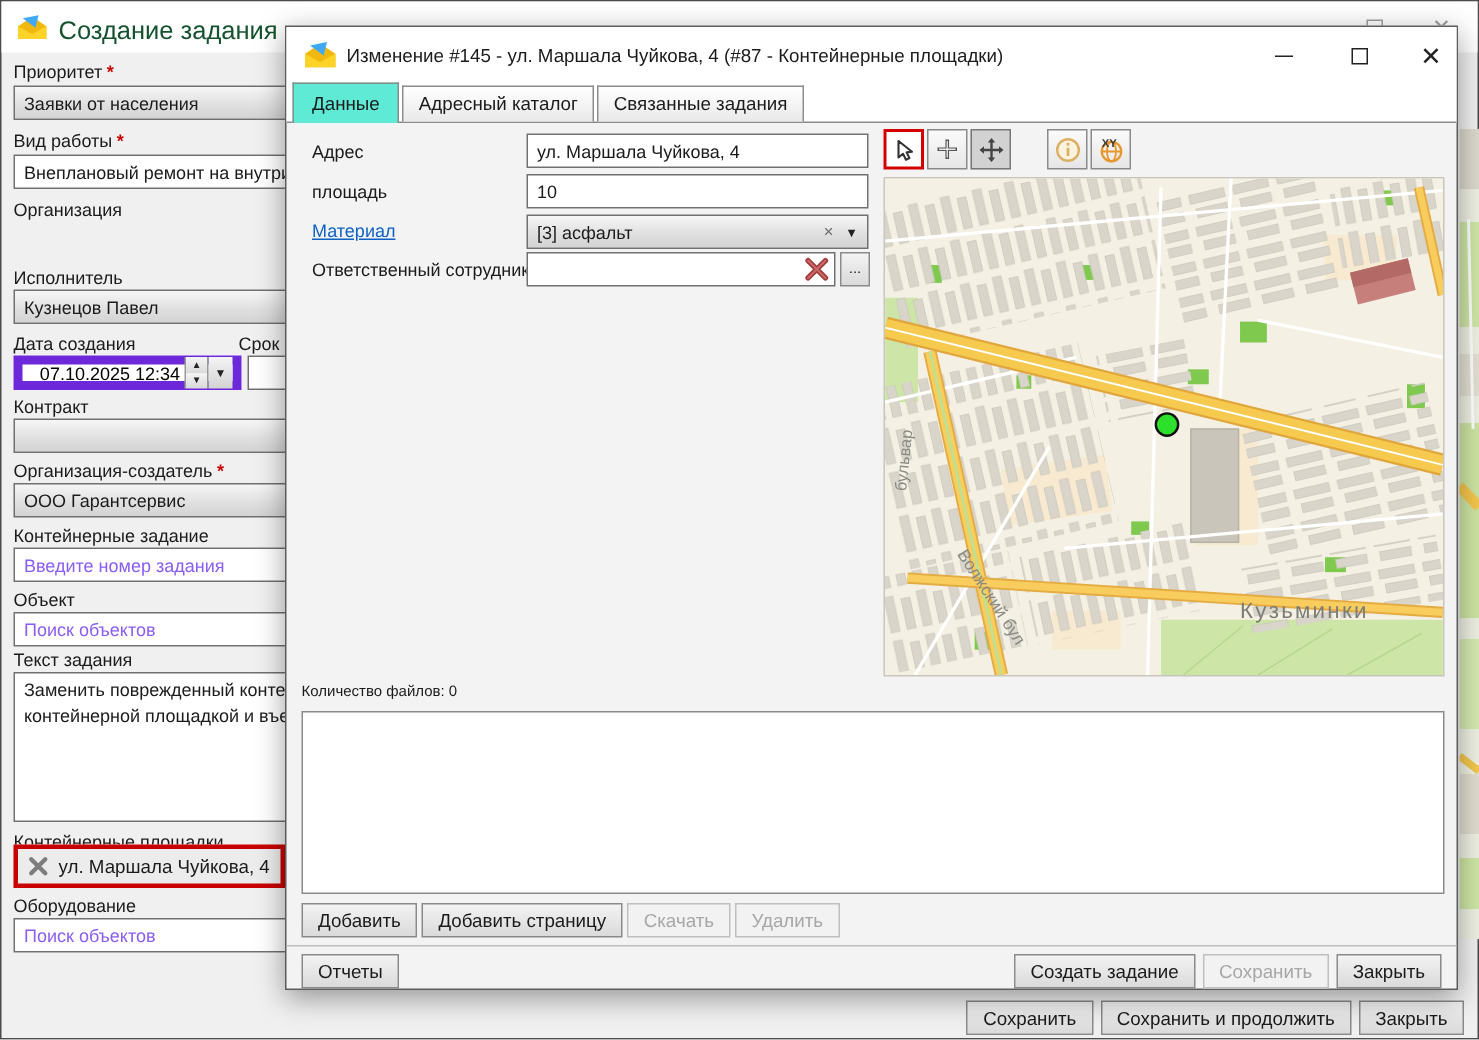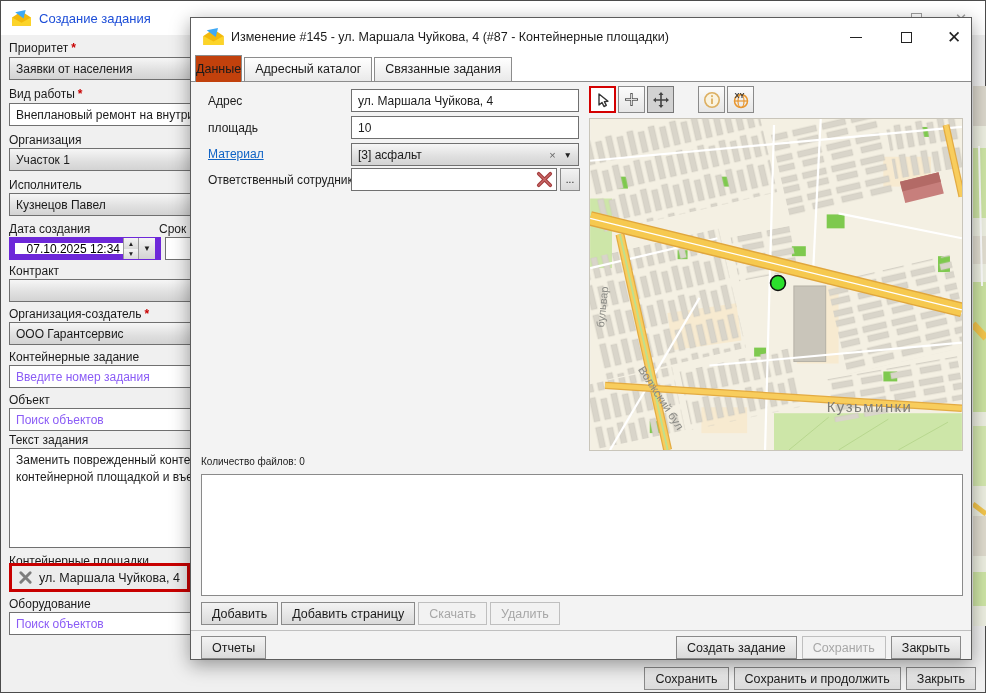--- a/index.html
+++ b/index.html
@@ -3,21 +3,21 @@
 <meta charset="utf-8">
 <style>
   * { margin:0; padding:0; box-sizing:border-box; }
   html,body { width:986px; height:693px; background:#cfcfcf; font-family:"Liberation Sans", sans-serif; }
   .stage { position:relative; width:986px; height:693px; overflow:hidden; }
 
   
   .bgwin { position:absolute; left:0; top:0; width:986px; height:693px;
            background:#f0f0f0; border:1px solid #4b4b4b; }
   .bgwin .titlebar { position:absolute; left:0; top:0; right:0; height:34px; background:#ffffff; }
-  .bgwin .title { position:absolute; left:38px; top:10px; font-size:13px; color:#1d4ed8; }
+  .bgwin .title { position:absolute; left:38px; top:10px; font-size:17px; color:#14532d; }
   .win-ctrl { position:absolute; width:30px; height:22px; display:flex; align-items:center; justify-content:center; }
   .glyph-min { width:12px; border-top:1.6px solid #9f9f9f; }
   .glyph-max { width:11px; height:11px; border:1.4px solid #9f9f9f; }
   .glyph-close { font-size:15px; color:#9f9f9f; line-height:1; }
   .dark .glyph-min { border-color:#222; }
   .dark .glyph-max { border-color:#222; }
   .dark .glyph-close { color:#222; }
 
   .lbl { position:absolute; font-size:12px; color:#1b1b1b; white-space:nowrap; }
   .req { color:#c80000; font-weight:bold; margin-left:3px; }
@@ -53,21 +53,21 @@
   
   .dialog { position:absolute; left:190px; top:17px; width:782px; height:643px;
             background:#f3f3f3; border:1px solid #5c5c5c; box-shadow:0 5px 18px rgba(0,0,0,.38); }
   .dialog .titlebar { position:absolute; left:0; top:0; right:0; height:38px; background:#ffffff; }
   .dialog .title { position:absolute; left:40px; top:12px; font-size:12.5px; color:#1b1b1b; white-space:nowrap; }
 
   .tabstrip { position:absolute; left:0; top:38px; right:0; height:26px; background:#ffffff;
               border-bottom:1px solid #8c8c8c; display:flex; align-items:flex-end; padding-left:4px; }
   .tab { font-size:12.5px; padding:4px 10px 5px; border:1px solid #8c8c8c; border-bottom:none;
          background:linear-gradient(#ffffff,#e9e9e9); margin-right:2px; color:#1b1b1b; }
-  .tab.active { background:#c2410c; padding:6px 0 6px; margin-bottom:-1px; }
+  .tab.active { background:#5eead4; padding:6px 12px 6px; margin-bottom:-1px; }
 
   .link { color:#0f62c4; text-decoration:underline; }
 
   .tool { position:absolute; width:27px; height:27px; border:1px solid #8a8a8a;
           background:linear-gradient(#fbfbfb,#e6e6e6); display:flex; align-items:center; justify-content:center; }
   .tool.selected { border:2px solid #d40000; background:#fff; }
   .tool.pressed { background:#d2d2d2; border-color:#777; }
 
   .filebox { position:absolute; background:#fff; border:1px solid #8a8a8a; }
   .sep { position:absolute; left:0; right:0; height:0; border-top:1px solid #bfbfbf; }
@@ -104,23 +104,20 @@
     <div class="combo" style="left:8px;top:56px;width:225px">
         <span>Заявки от населения</span>
       </div>
 
     <span class="lbl" style="left:8px;top:86px"><span>Вид работы</span><span class="req">*</span></span>
     <div class="tinput" style="left:8px;top:102px;width:225px">
         <span>Внеплановый ремонт на внутрид</span>
       </div>
 
     <span class="lbl" style="left:8px;top:132px">Организация</span>
-    <div class="combo" style="left:8px;top:147px;width:225px">
-        <span>Участок 1</span>
-      </div>
 
     <span class="lbl" style="left:8px;top:177px">Исполнитель</span>
     <div class="combo" style="left:8px;top:192px;width:225px">
         <span>Кузнецов Павел</span>
       </div>
 
     <span class="lbl" style="left:8px;top:221px">Дата создания</span>
     <span class="lbl" style="left:158px;top:221px">Срок</span>
     <div class="datebox" style="left:8px;top:236px;width:152px">
       <span class="dval">07.10.2025 12:34</span>

